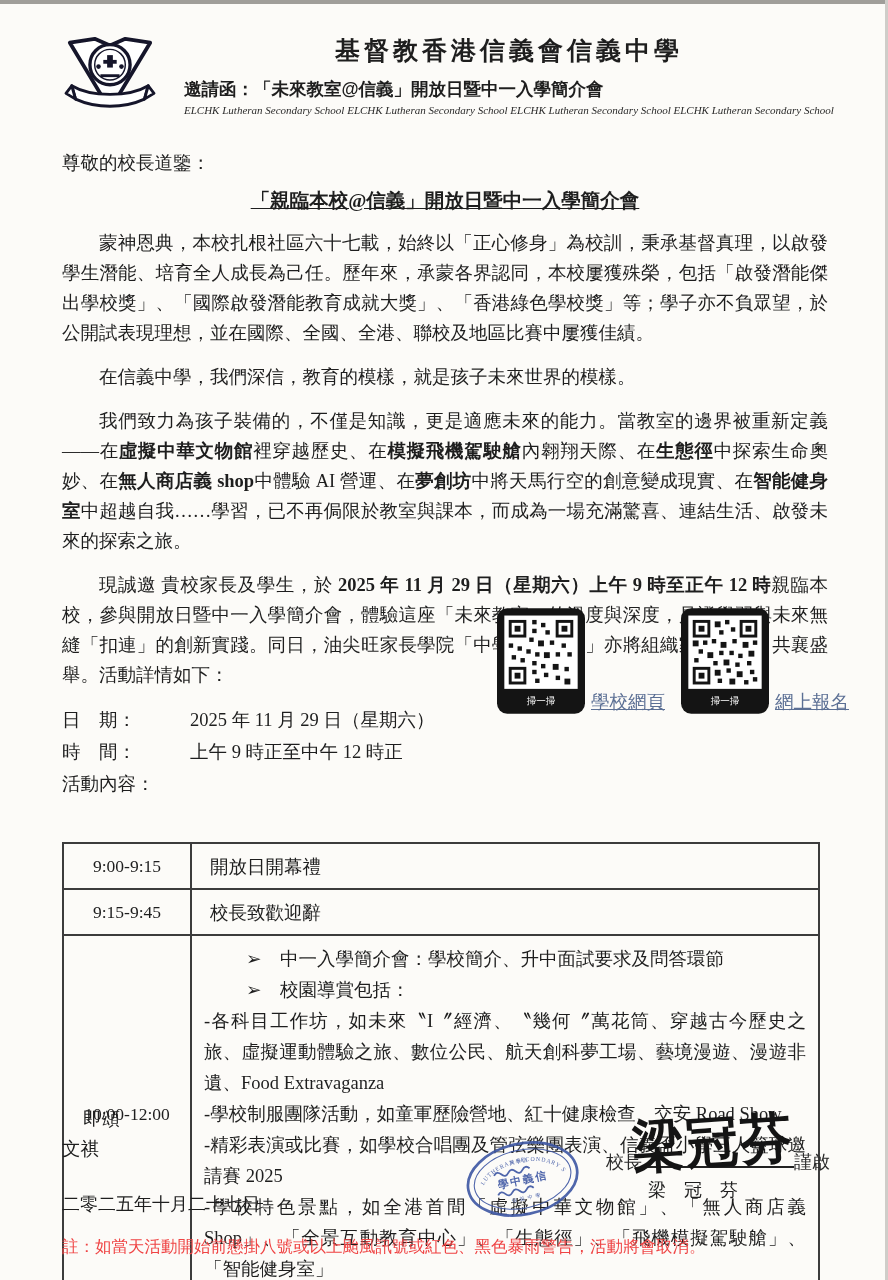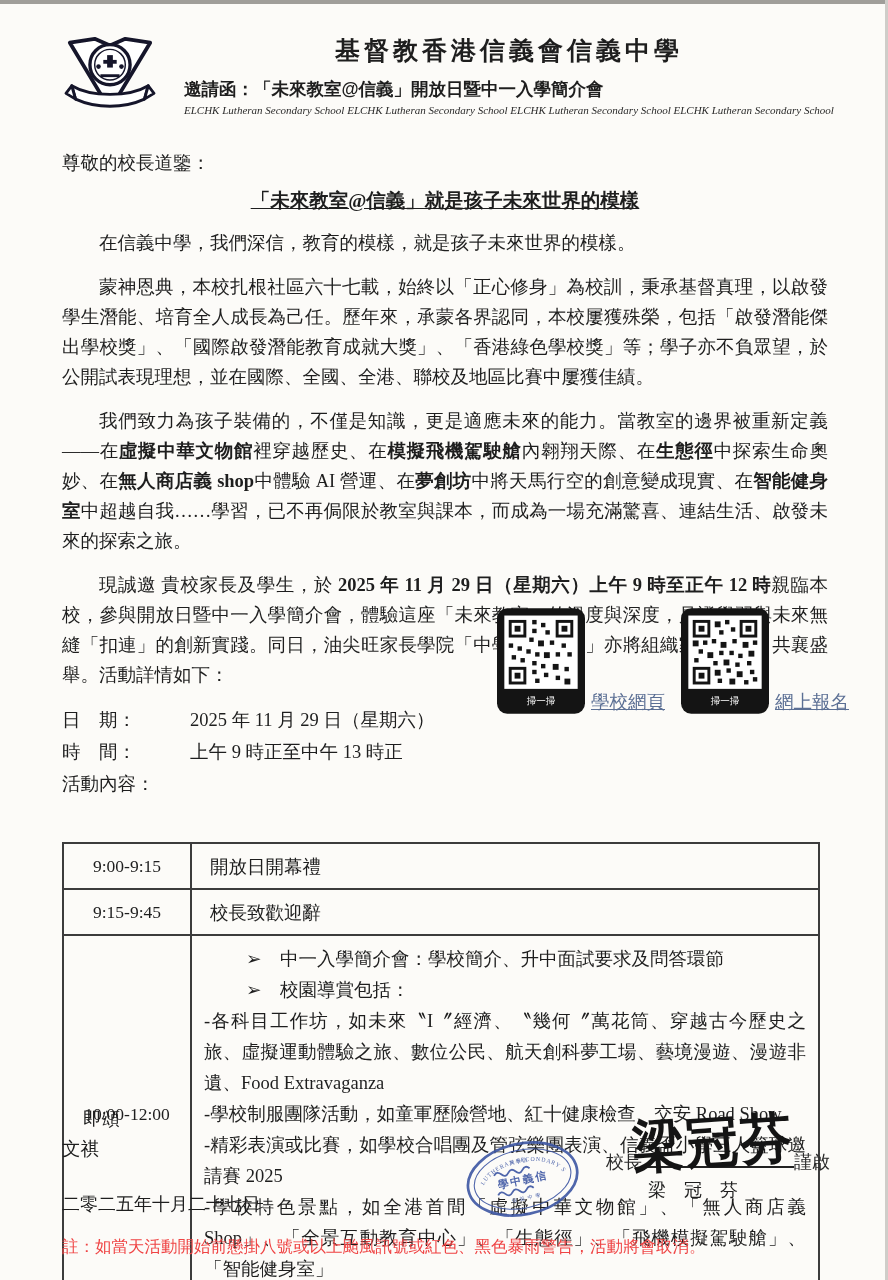--- a/index.html
+++ b/index.html
@@ -86,35 +86,35 @@
         </svg>
       </div>
       <div class="header-text">
         <div class="school-name">基督教香港信義會信義中學</div>
         <div class="subject">邀請函：「未來教室@信義」開放日暨中一入學簡介會</div>
         <div class="english-line">ELCHK Lutheran Secondary School ELCHK Lutheran Secondary School ELCHK Lutheran Secondary School ELCHK Lutheran Secondary School</div>
       </div>
     </div>
 
     <div class="salutation">尊敬的校長道鑒：</div>
-    <div class="heading">「未來教室@信義」就是孩子未來世界的模樣</div>
-
+    <div class="heading">「親臨本校@信義」開放日暨中一入學簡介會</div>
+
+    <p class="para">蒙神恩典，本校扎根社區六十七載，始終以「正心修身」為校訓，秉承基督真理，以啟發學生潛能、培育全人成長為己任。歷年來，承蒙各界認同，本校屢獲殊榮，包括「啟發潛能傑出學校獎」、「國際啟發潛能教育成就大獎」、「香港綠色學校獎」等；學子亦不負眾望，於公開試表現理想，並在國際、全國、全港、聯校及地區比賽中屢獲佳績。</p>
     <p class="para">在信義中學，我們深信，教育的模樣，就是孩子未來世界的模樣。</p>
-    <p class="para">蒙神恩典，本校扎根社區六十七載，始終以「正心修身」為校訓，秉承基督真理，以啟發學生潛能、培育全人成長為己任。歷年來，承蒙各界認同，本校屢獲殊榮，包括「啟發潛能傑出學校獎」、「國際啟發潛能教育成就大獎」、「香港綠色學校獎」等；學子亦不負眾望，於公開試表現理想，並在國際、全國、全港、聯校及地區比賽中屢獲佳績。</p>
     <p class="para"><span>我們致力為孩子裝備的，不僅是知識，更是適應未來的能力。當教室的邊界被重新定義——在</span><span class="b">虛擬中華文物館</span><span>裡穿越歷史、在</span><span class="b">模擬飛機駕駛艙</span><span>內翱翔天際、在</span><span class="b">生態徑</span><span>中探索生命奧妙、在</span><span class="b">無人商店義 shop</span><span>中體驗 AI 營運、在</span><span class="b">夢創坊</span><span>中將天馬行空的創意變成現實、在</span><span class="b">智能健身室</span><span>中超越自我……學習，已不再侷限於教室與課本，而成為一場充滿驚喜、連結生活、啟發未來的探索之旅。</span></p>
     <p class="para"><span>現誠邀 貴校家長及學生，於 </span><span class="b">2025 年 11 月 29 日（星期六）上午 9 時至正午 12 時</span><span>親臨本校，參與開放日暨中一入學簡介會，體驗這座「未來教室」的溫度與深度，見證學習與未來無縫「扣連」的創新實踐。同日，油尖旺家長學院「中學巡禮活動」亦將組織家長出席，共襄盛舉。活動詳情如下：</span></p>
 
     <div class="details">
       <div class="detail-row">
         <span class="detail-label">日　期：</span>
         <span>2025 年 11 月 29 日（星期六）</span>
       </div>
       <div class="detail-row">
         <span class="detail-label">時　間：</span>
-        <span>上午 9 時正至中午 13 時正</span>
+        <span>上午 9 時正至中午 12 時正</span>
       </div>
       <div class="detail-row">
         <span>活動內容：</span>
       </div>
     </div>
 
     <table class="schedule">
       <tbody>
         <tr class="r1">
           <td class="time">9:00-9:15</td>

